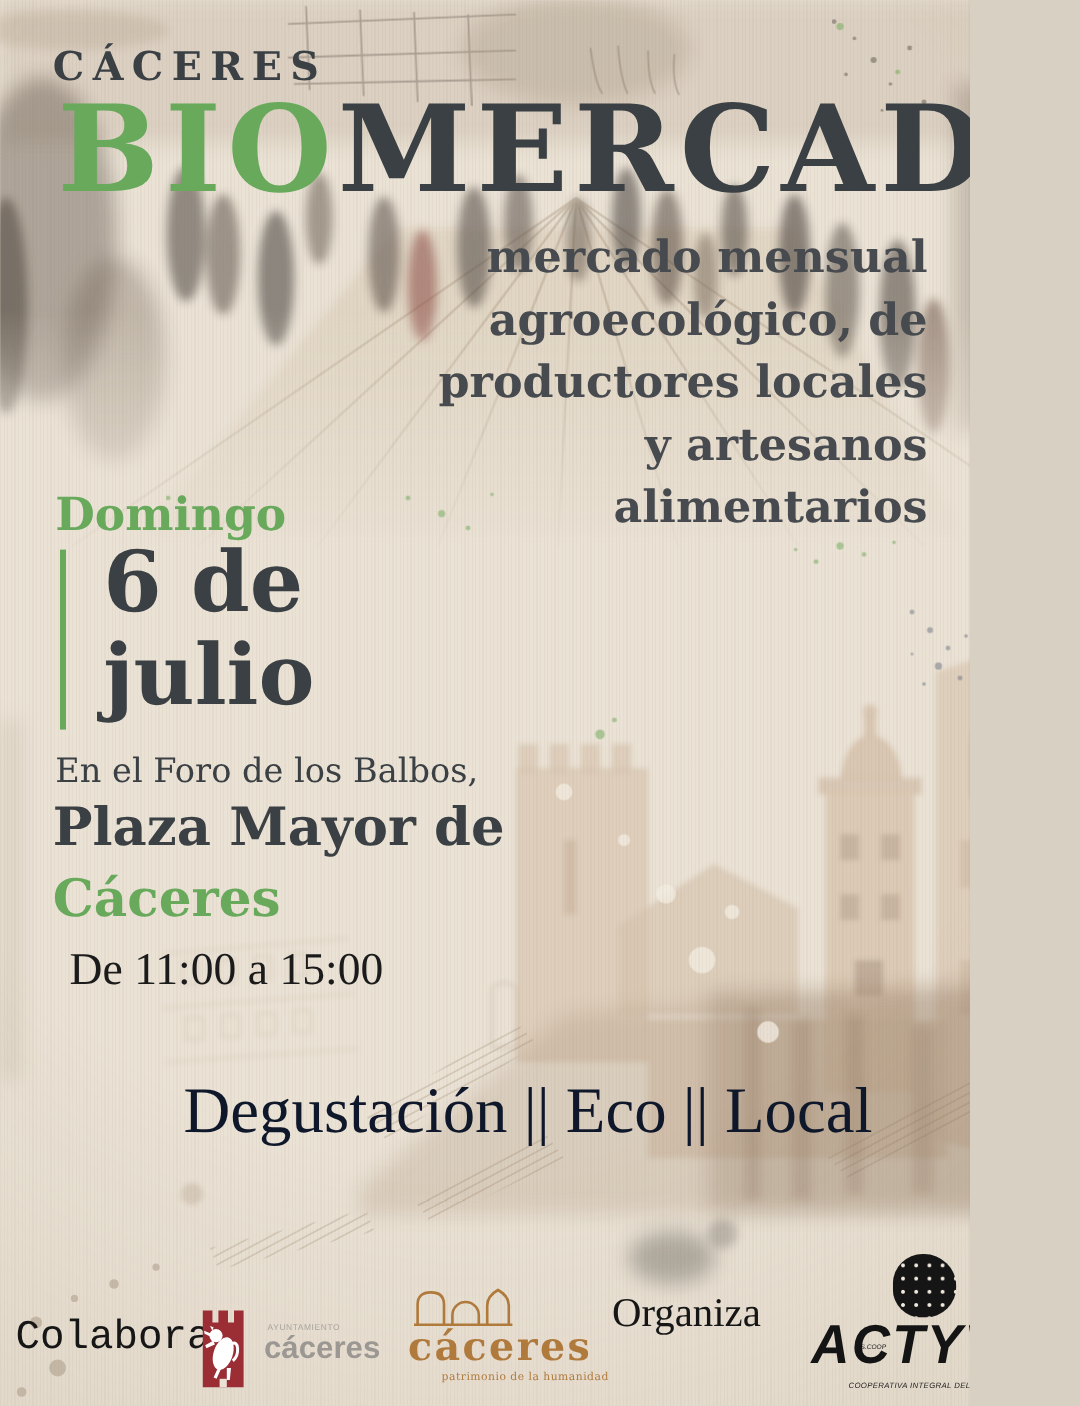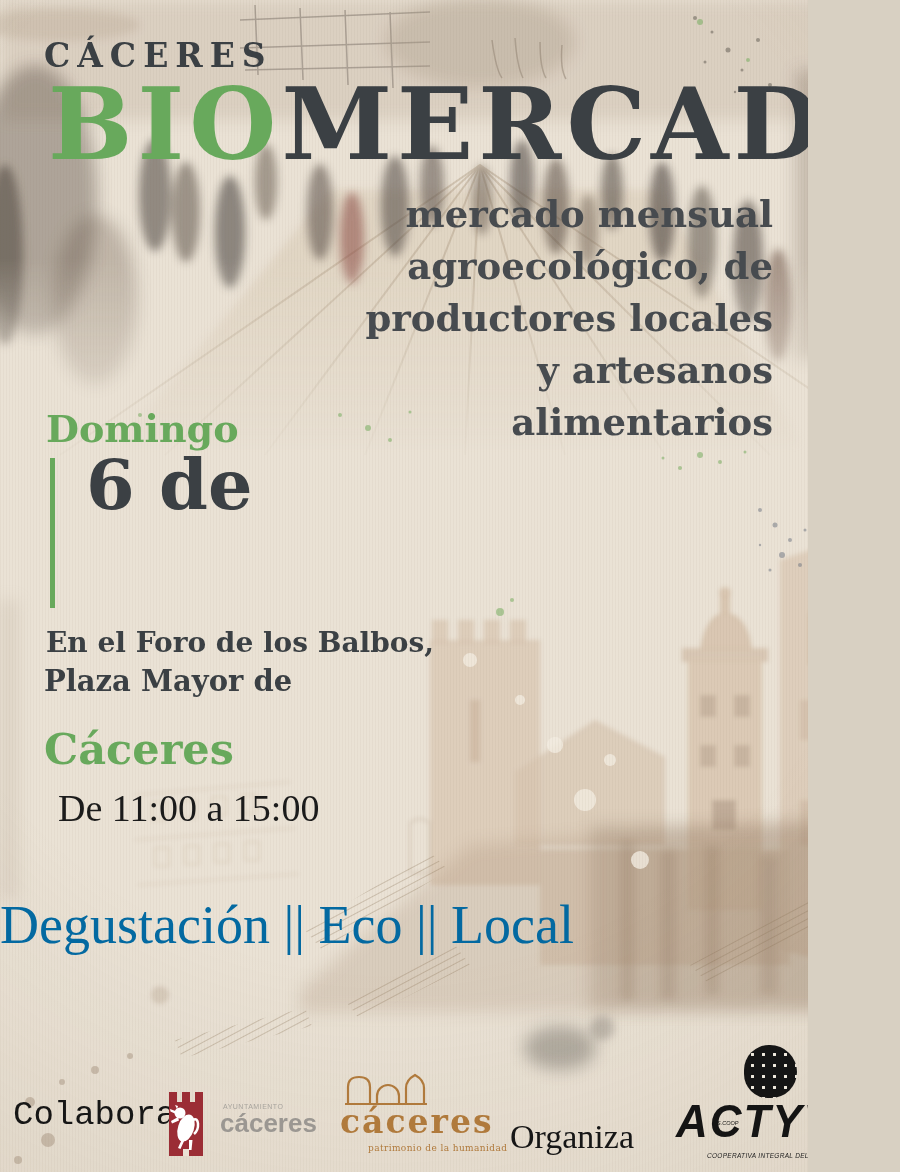--- a/index.html
+++ b/index.html
@@ -17,29 +17,29 @@
     background:radial-gradient(ellipse 115% 85% at 48% 36%,rgba(0,0,0,0) 55%,rgba(150,128,100,0.14) 100%);}
   .txt{position:absolute;z-index:2;white-space:nowrap;}
 
   .city-label{left:44px;top:36px;font-weight:bold;font-size:33px;letter-spacing:7px;color:var(--dark);}
   .main-title{left:48px;top:74px;font-weight:bold;font-size:100px;line-height:1;letter-spacing:5px;color:var(--dark);}
   .main-title .bio{color:var(--green);}
   .subtitle{right:35px;top:188px;text-align:right;font-weight:bold;font-size:37px;line-height:52px;color:#474b4f;}
   .day-label{left:46px;top:406px;font-weight:bold;font-size:38px;color:var(--green);}
   .date-bar{position:absolute;z-index:2;left:50px;top:458px;width:5px;height:150px;background:var(--green);}
   .date{left:66px;top:446px;font-weight:bold;font-size:70px;line-height:78px;color:var(--dark);margin-left:20px;}
-  .venue1{left:46px;top:626px;font-weight:bold;font-size:28px;color:var(--dark);}
-  .venue2{left:44px;top:664px;font-weight:bold;font-size:29px;color:var(--dark);}
+  .venue1{left:46px;top:626px;font-weight:normal;font-size:28px;color:var(--dark);}
+  .venue2{left:44px;top:664px;font-weight:bold;font-size:44px;color:var(--dark);}
   .venue-city{left:44px;top:724px;font-weight:bold;font-size:43px;color:var(--green);}
   .hours{left:58px;top:786px;font-family:"Liberation Serif",serif;font-size:38px;color:#1b1b1b;}
-  .tagline{left:0;top:894px;width:880px;font-family:"Liberation Serif",serif;
-           font-size:54px;color:#0369a1;}
+  .tagline{left:0;top:894px;width:880px;text-align:center;font-family:"Liberation Serif",serif;
+           font-size:54px;color:#0f172a;}
 
   .colabora{left:13px;top:1096px;font-family:Liberation Mono, monospace;font-size:34px;color:#161616;}
-  .organiza{left:510px;top:1118px;font-family:"Liberation Serif",serif;font-size:34px;color:#161616;}
+  .organiza{left:510px;top:1076px;font-family:"Liberation Serif",serif;font-size:34px;color:#161616;}
   .castle{position:absolute;z-index:2;left:166px;top:1086px;}
   .ayto-small{left:223px;top:1103px;font-family:"Liberation Sans",sans-serif;font-size:7px;
               letter-spacing:0.5px;color:#a7a39d;}
   .ayto-name{left:220px;top:1108px;font-family:"Liberation Sans",sans-serif;font-weight:bold;
              font-size:26px;color:var(--logo-gray);}
   .arches{position:absolute;z-index:2;left:344px;top:1072px;}
   .pat-name{left:340px;top:1102px;font-size:33px;font-weight:bold;color:var(--ochre);letter-spacing:2px;}
   .pat-sub{left:368px;top:1143px;font-size:9px;color:var(--ochre);letter-spacing:0.4px;}
 
   .actyva{position:absolute;z-index:2;left:676px;top:1040px;width:215px;height:125px;font-style:italic;}
@@ -296,20 +296,21 @@
     <div>agroecológico, de</div>
     <div>productores locales</div>
     <div>y artesanos</div>
     <div>alimentarios</div>
   </div>
 
   <div class="txt day-label">Domingo</div>
   <div class="date-bar"></div>
   <div class="txt date">
     <div>6 de</div>
+    <div>julio</div>
   </div>
 
   <div class="txt venue1">En el Foro de los Balbos,</div>
   <div class="txt venue2">Plaza Mayor de</div>
   <div class="txt venue-city">Cáceres</div>
   <div class="txt hours">De 11:00 a 15:00</div>
 
   <div class="txt tagline">Degustación || Eco || Local</div>
 
   <div class="txt colabora">Colabora</div>

